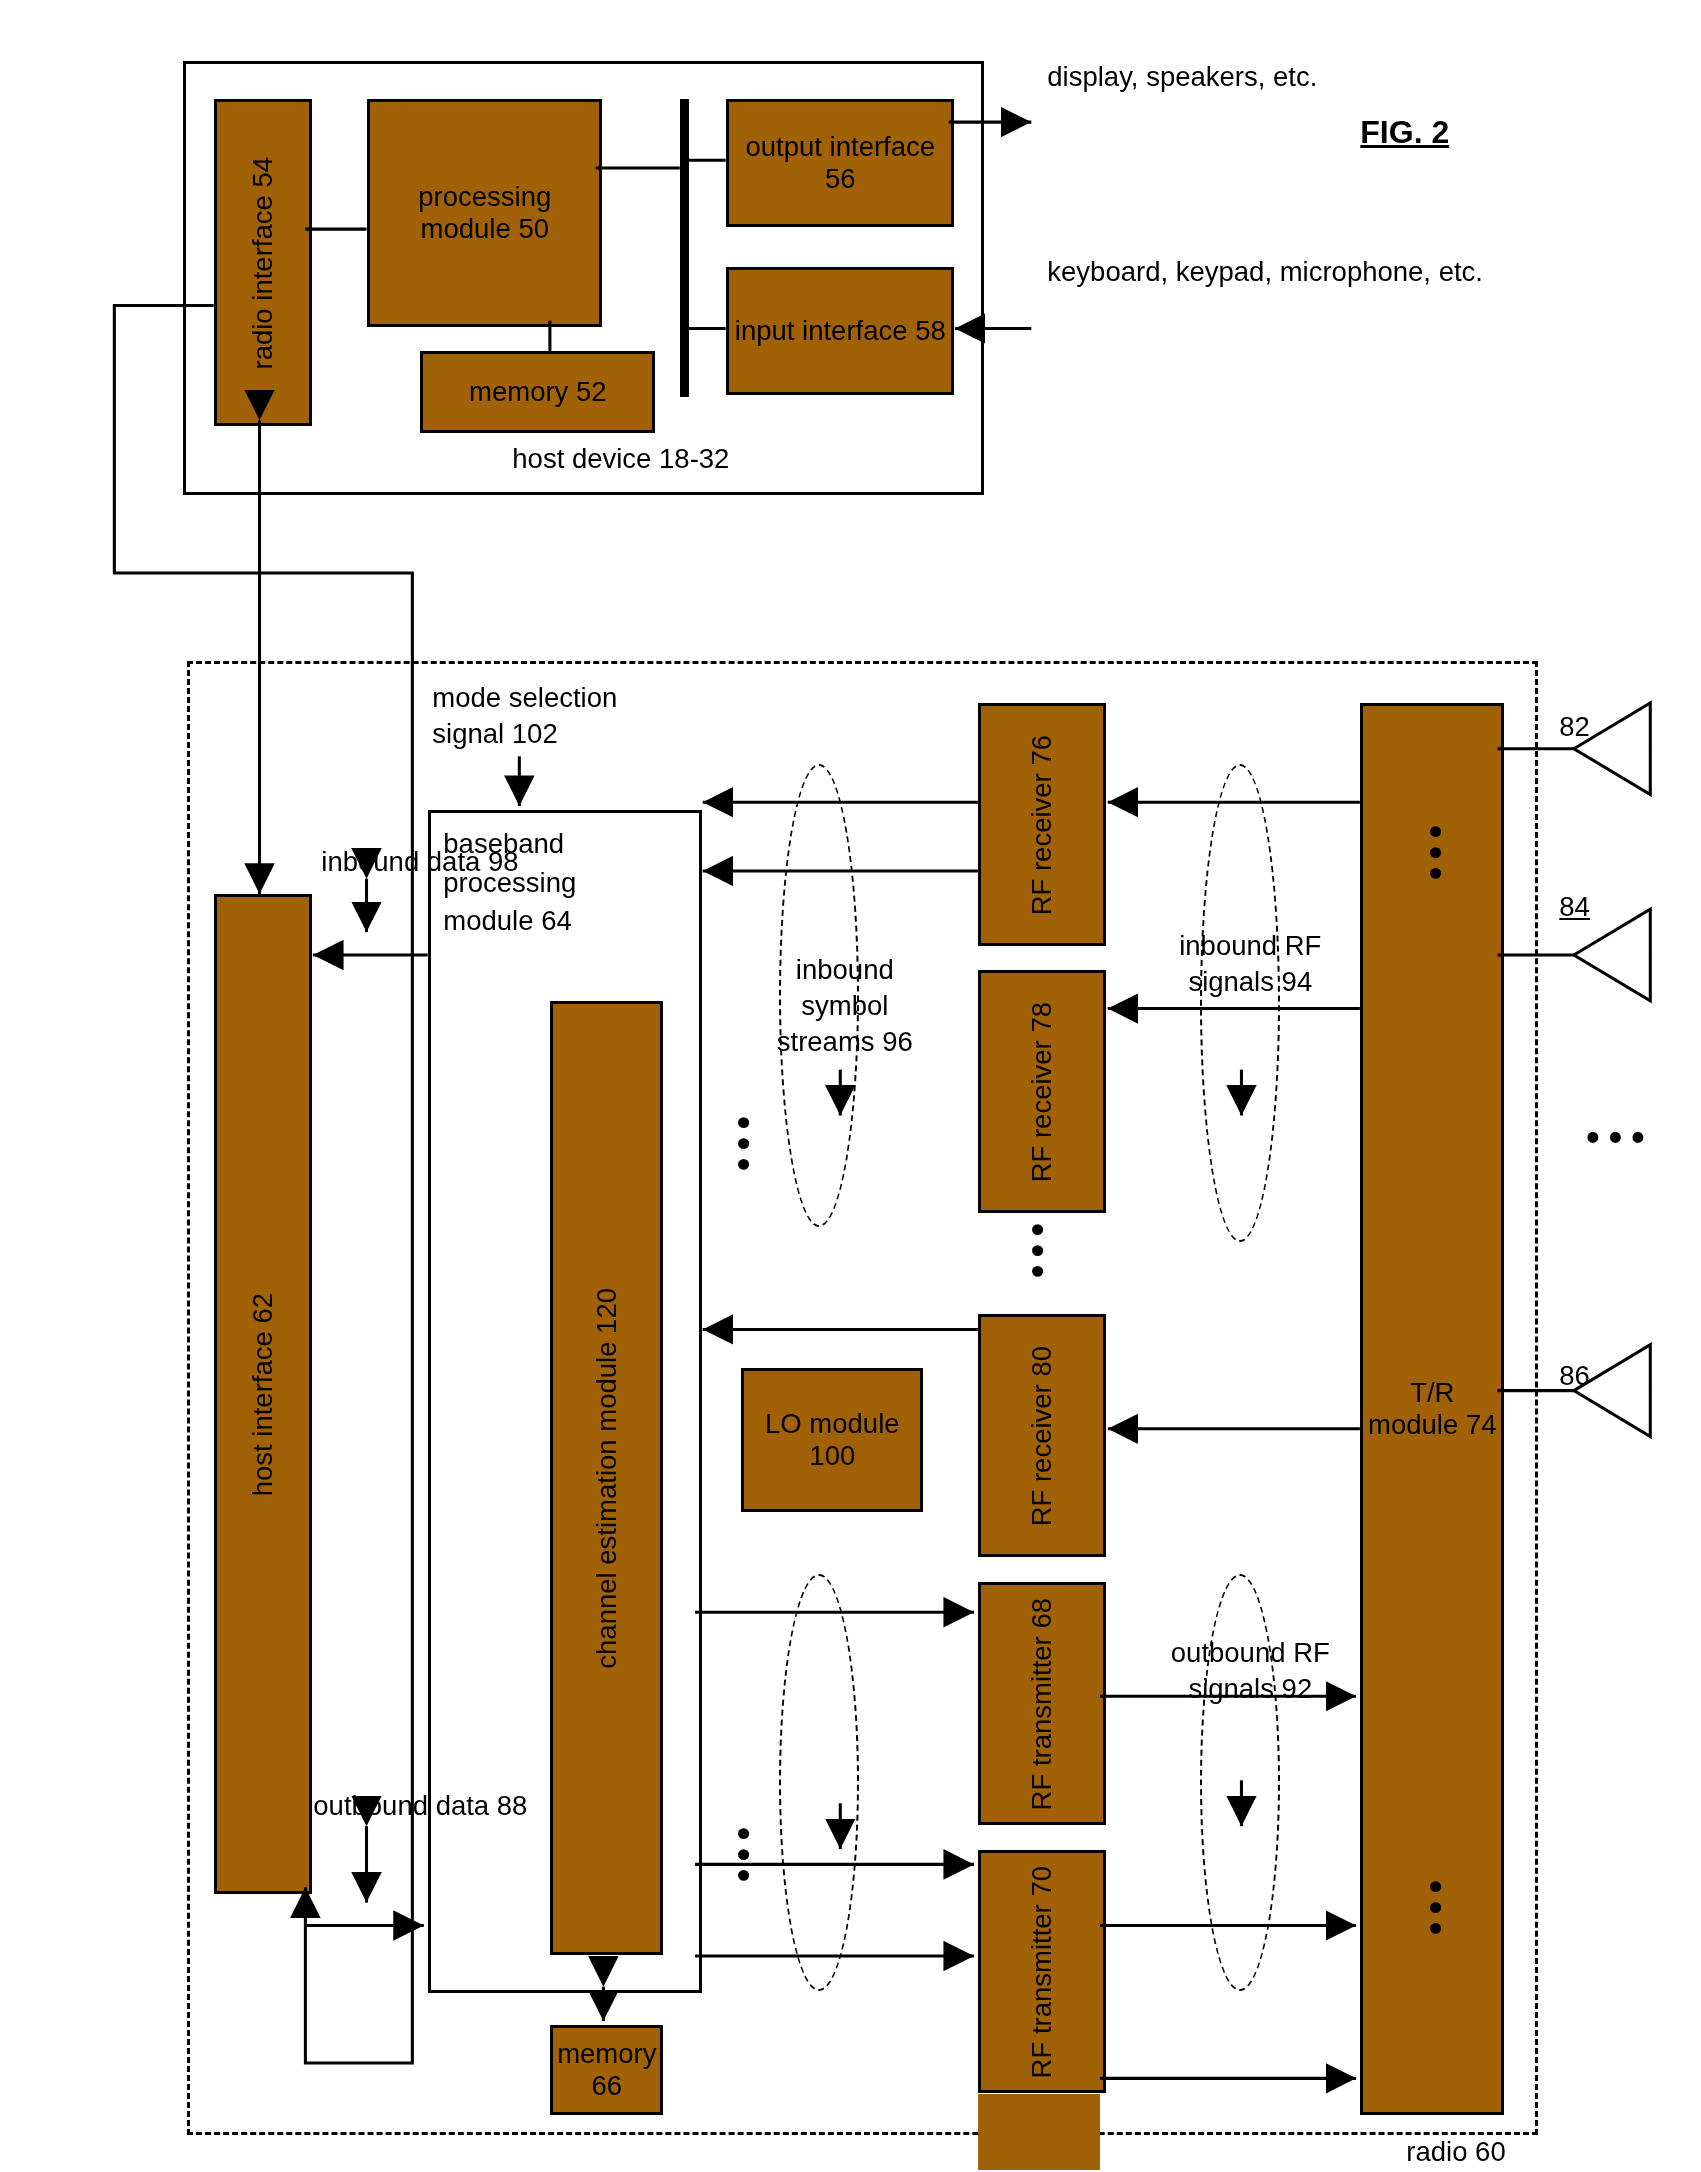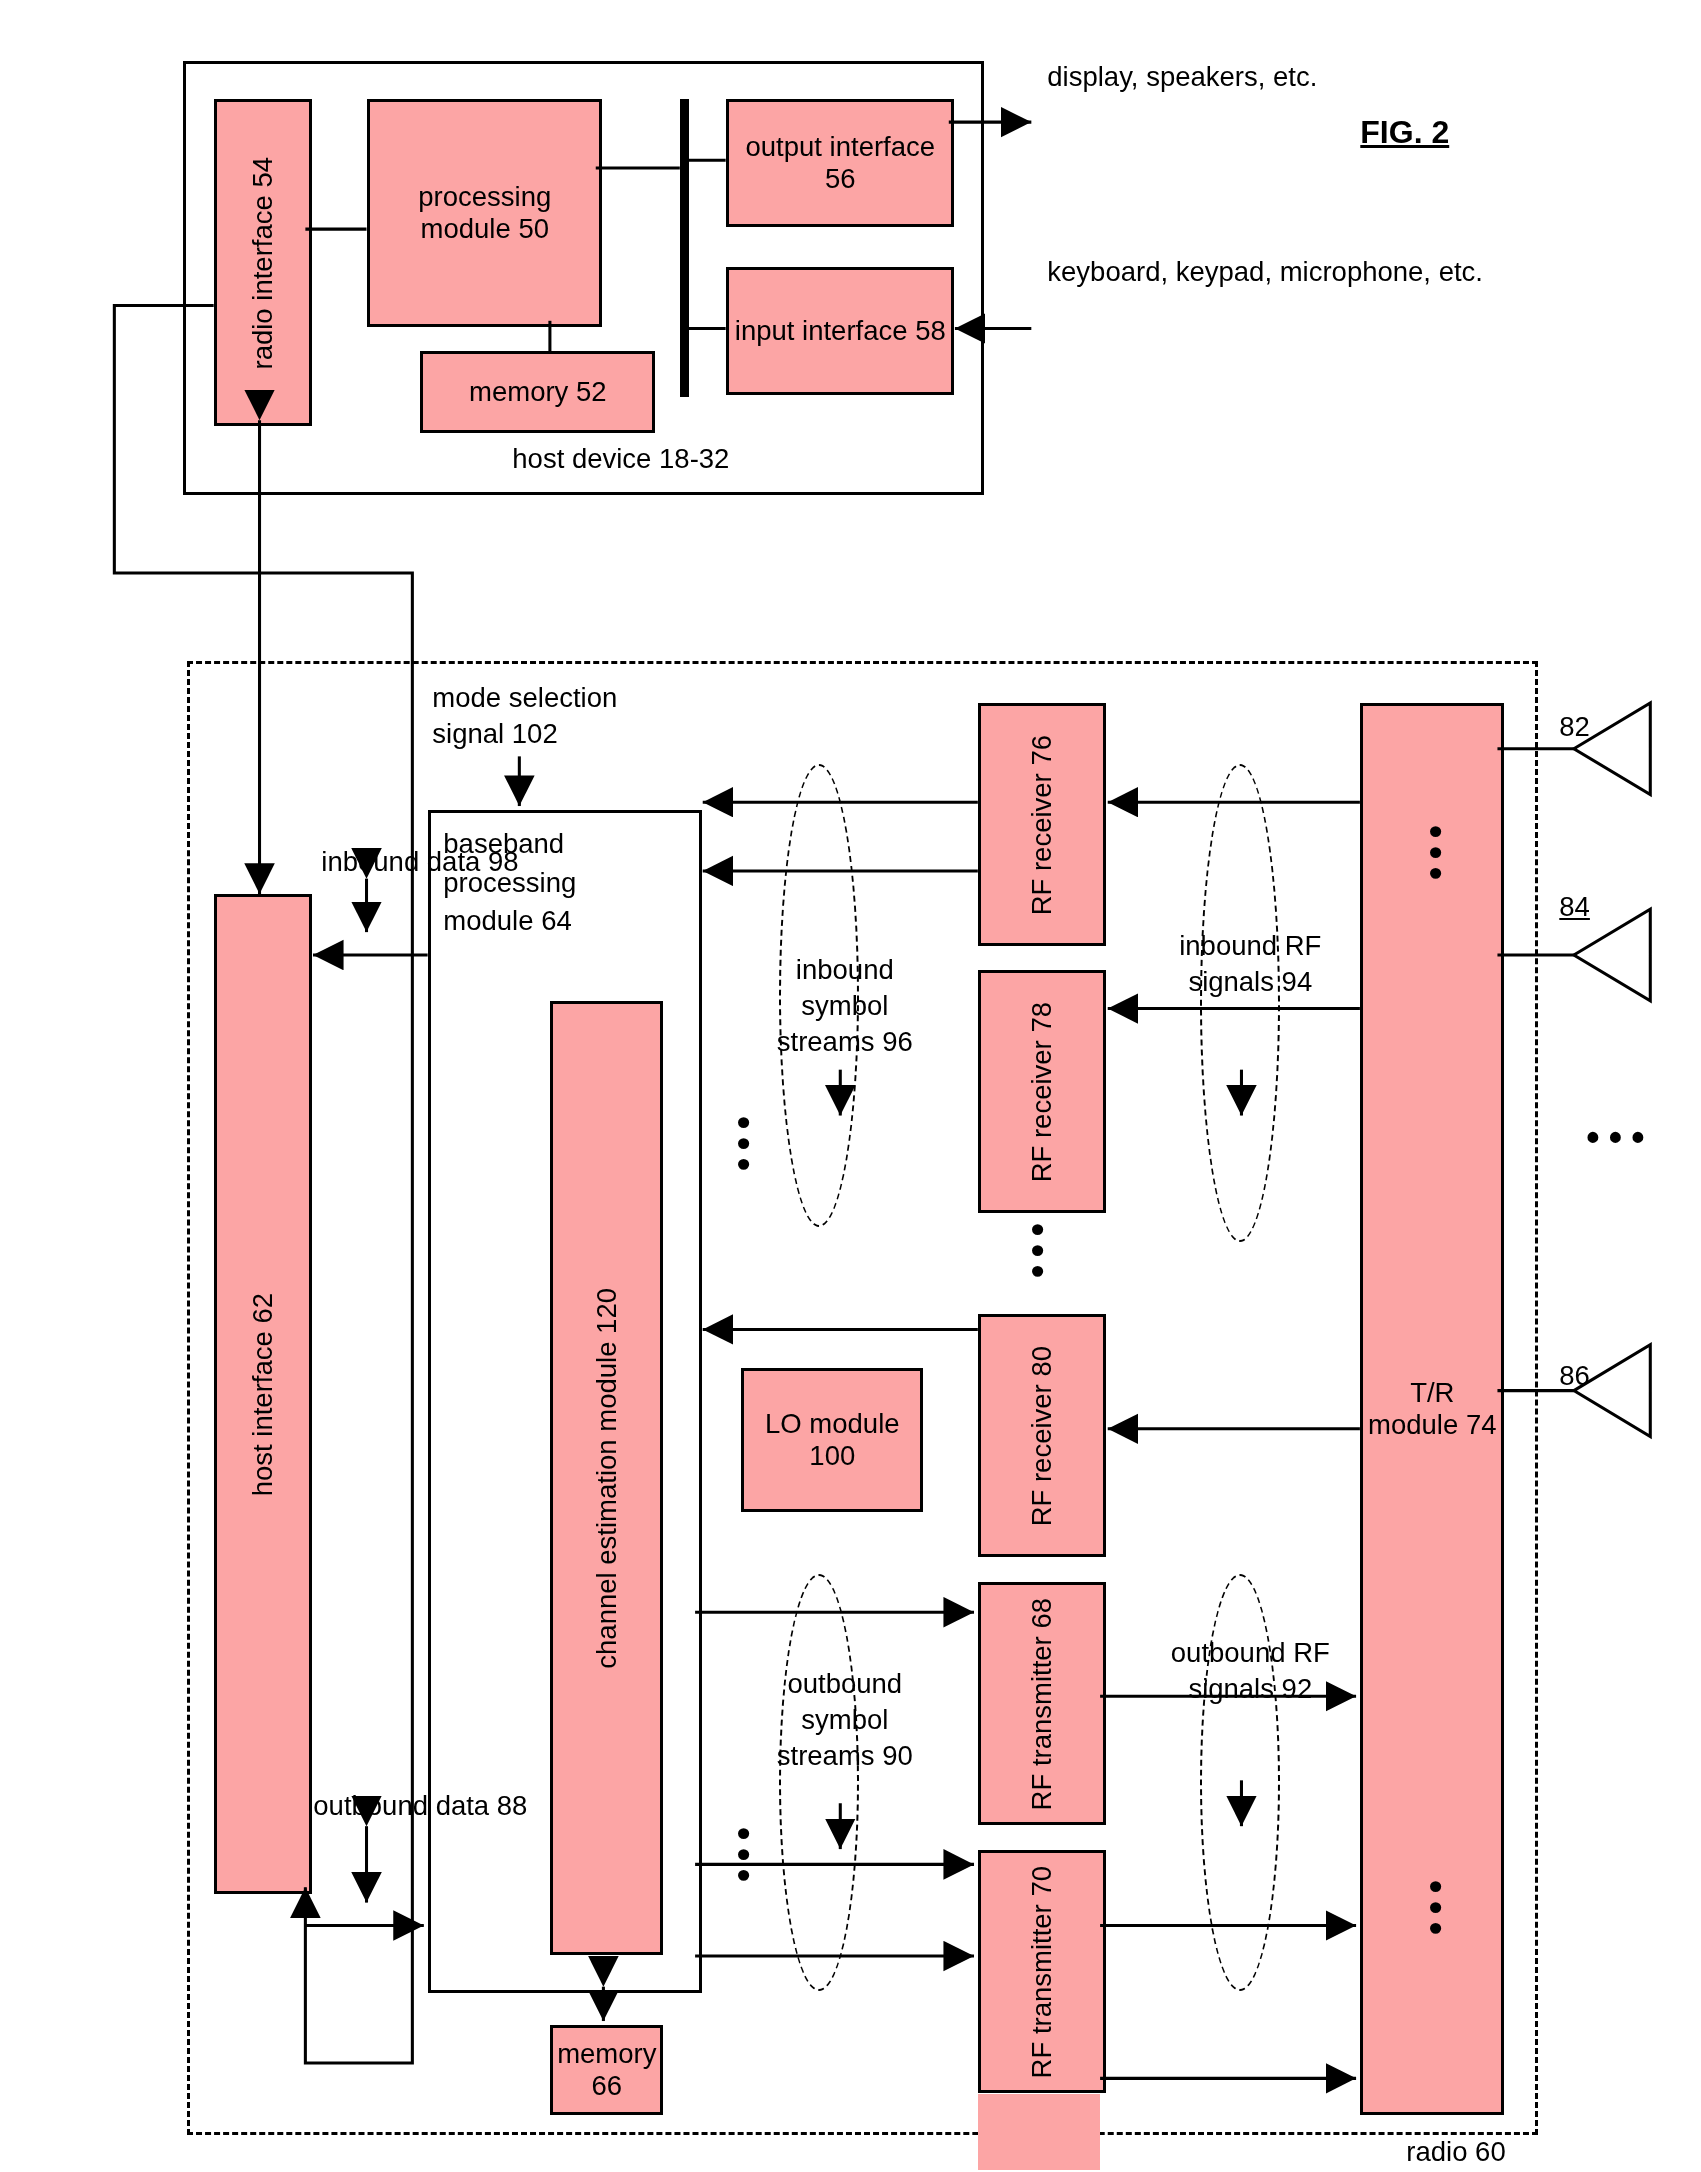--- a/index.html
+++ b/index.html
@@ -17,21 +17,21 @@
   .figure-title {
     position: absolute;
     font-size: 32px;
     font-weight: bold;
     text-decoration: underline;
     text-align: right;
   }
   .box {
     position: absolute;
     border: 3.1px solid black;
-    background: #fca5a5;
+    background: #a16207;
     display: flex;
     align-items: center;
     justify-content: center;
     text-align: center;
     font-size: 27.5px;
   }
   .dashed {
     border-style: dashed;
     background: transparent;
   }
@@ -161,23 +161,20 @@
 
   <div class="label" style="left:417px; top:665px; width:229px; text-align:left; line-height:1.3;">mode selection signal 102</div>
   <div class="label" style="left:306px; top:829px; text-align:center; line-height:1.3;">
     <span>inbound data 98</span>
   </div>
   <div class="label" style="left:298px; top:1773px; text-align:center; line-height:1.3;">
     <span>outbound data 88</span>
   </div>
   <div class="label" style="left:734px; top:910px; width:191px; line-height:1.3;margin-top:27px;">
     <span>inbound symbol streams 96</span>
-  </div>
-  <div class="label" style="left:734px; top:1651px; width:191px; line-height:1.3;">
-    <span>outbound symbol streams 90</span>
   </div>
   <div class="label" style="left:1147px; top:913px; width:176px; line-height:1.3;">
     <span>inbound RF signals 94</span>
   </div>
   <div class="label" style="left:1147px; top:1620px; width:176px; line-height:1.3;">
     <span>outbound RF signals 92</span>
   </div>
 
   <div class="ellipse" style="left:764px; top:749px; width:76px; height:459px;"></div>
   <div class="ellipse" style="left:764px; top:1559px; width:76px; height:413px;"></div>

